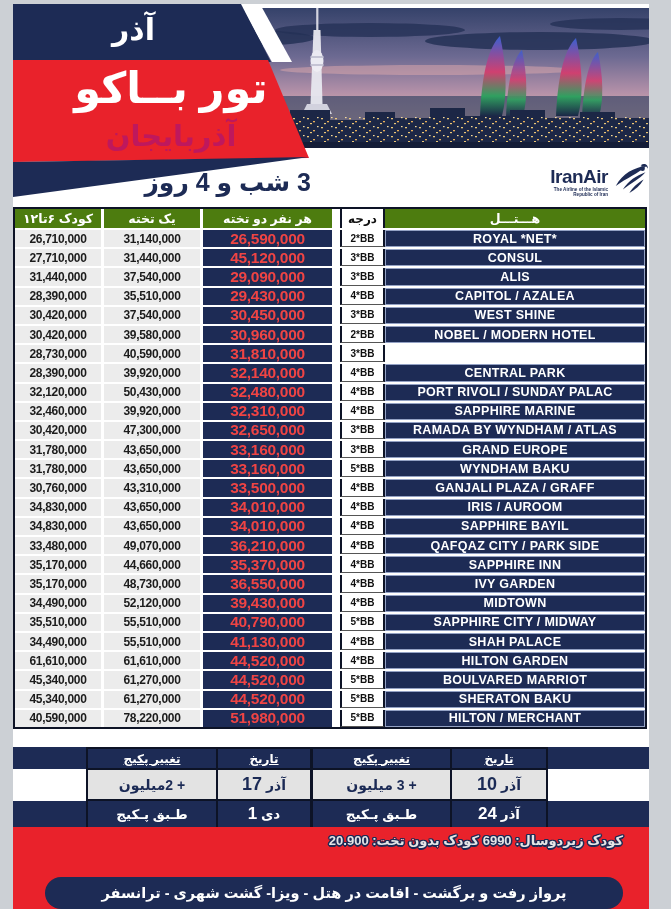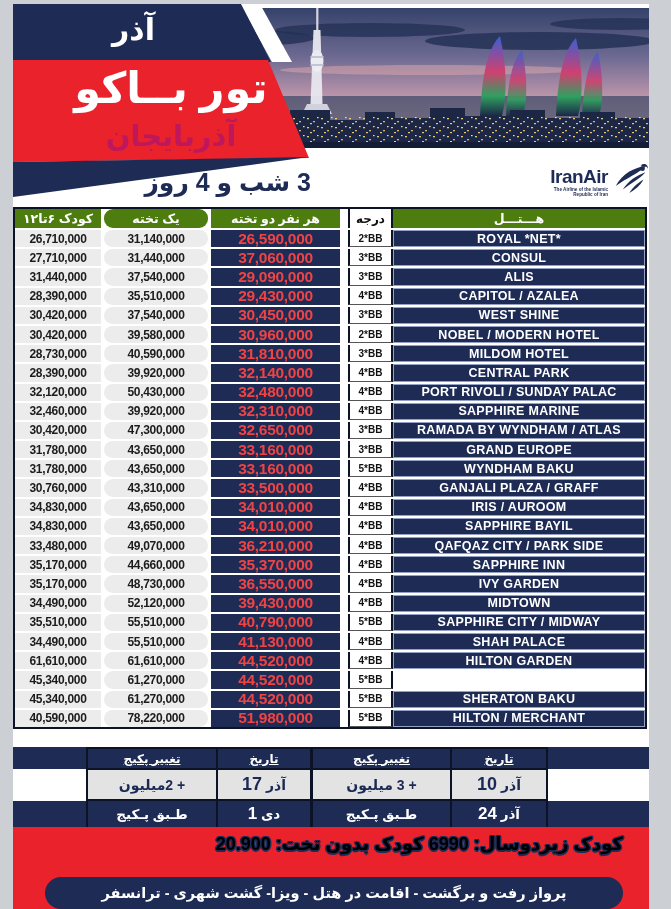--- a/index.html
+++ b/index.html
@@ -39,21 +39,21 @@
   .airline-tag{color:#1d2b55;font-size:4.6px;font-weight:bold;margin-top:2px;}
   
   .price-table{position:absolute;left:0;top:203px;width:634px;box-sizing:border-box;
     border:2px solid #0d1326;background:#fff;}
   .trow{display:flex;height:17.2px;margin-bottom:2px;}
   .trow:last-child{margin-bottom:0;}
   .trow.head{height:19px;margin-bottom:2px;}
   .cell{box-sizing:border-box;display:flex;align-items:center;justify-content:center;}
   .sp{width:3px;flex:none;}
   .c-child{width:86px;flex:none;}
-  .c-single{width:104px;flex:none;border-radius:9px;}
+  .c-single{width:96px;flex:none;}
   .c-double{width:129px;flex:none;}
   .c-grade{width:45px;flex:none;border-left:2px solid #0d1326;border-right:2px solid #0d1326;margin-left:8px;}
   .c-hotel{flex:1;}
   .head .cell{background:#4d7c0f;color:#fff;font-weight:bold;font-size:12.5px;}
   .head .c-grade{background:#ffffff;color:#111;font-size:12px;}
   .body .c-child,.body .c-single{background:#ececec;color:#1c1c1c;font-weight:bold;font-size:12px;letter-spacing:-0.3px;}
   .body .c-double{background:#1d2b55;color:#ef4444;font-weight:bold;font-size:15.5px;letter-spacing:-0.3px;}
   .body .c-grade{background:#ffffff;color:#101010;font-weight:bold;font-size:10px;border-bottom:1px solid #555;text-align:center;}
   .body .c-hotel{background:#1d2b55;color:#fff;font-weight:bold;font-size:12.5px;
     border:1px solid #93a1c4;letter-spacing:0.3px;}
@@ -69,21 +69,21 @@
   .dcell.mid{border-right:3px solid #0d1326;}
   .dcell:nth-child(4n){border-right:none;}
   .d-head{background:#1d2b55;color:#fff;font-weight:bold;font-size:12px;text-decoration:underline;}
   .d-r1{background:#e3e3e3;color:#1b2a55;font-weight:bold;font-size:14px;border-top:2px solid #0d1326;border-bottom:2px solid #0d1326;}
   .d-r1 b{font-size:18px;}
   .d-r2{background:#1d2b55;color:#fff;font-weight:bold;font-size:13.5px;}
   .d-r2 b{font-size:17px;}
   
   .footer-red{position:absolute;left:0;top:823px;width:636px;height:82px;background:#e9222b;}
   .child-note{position:absolute;right:26px;top:6px;left:10px;text-align:right;direction:rtl;
-    color:#000000;font-size:18px;font-weight:bold;
+    color:#e5e5e5;font-size:13px;font-weight:bold;
     text-shadow:-1.5px 0 #1d2b55,1.5px 0 #1d2b55,0 -1.5px #1d2b55,0 1.5px #1d2b55,
       -1px -1px #1d2b55,1px 1px #1d2b55,-1px 1px #1d2b55,1px -1px #1d2b55;}
   .services-pill{position:absolute;left:32px;top:33px;width:578px;height:32px;background:#1d2b55;
     border-radius:16px;display:flex;align-items:center;justify-content:center;
     color:#fff;font-size:14.5px;font-weight:bold;direction:rtl;margin-top:17px;}
   .rtl{direction:rtl;}
   .ltrcell{direction:ltr;}
 </style>
 </head>
 <body>
@@ -190,21 +190,21 @@
           <div class="sp"></div>
           <div class="cell c-double">26,590,000</div>
           <div class="cell c-grade">2*BB</div>
           <div class="cell c-hotel">ROYAL *NET*</div>
         </div>
         <div class="trow">
           <div class="cell c-child">27,710,000</div>
           <div class="sp"></div>
           <div class="cell c-single">31,440,000</div>
           <div class="sp"></div>
-          <div class="cell c-double">37,060,000</div>
+          <div class="cell c-double">45,120,000</div>
           <div class="cell c-grade">3*BB</div>
           <div class="cell c-hotel">CONSUL</div>
         </div>
         <div class="trow">
           <div class="cell c-child">31,440,000</div>
           <div class="sp"></div>
           <div class="cell c-single">37,540,000</div>
           <div class="sp"></div>
           <div class="cell c-double">29,090,000</div>
           <div class="cell c-grade">3*BB</div>
@@ -237,21 +237,20 @@
           <div class="cell c-grade">2*BB</div>
           <div class="cell c-hotel">NOBEL / MODERN HOTEL</div>
         </div>
         <div class="trow">
           <div class="cell c-child">28,730,000</div>
           <div class="sp"></div>
           <div class="cell c-single">40,590,000</div>
           <div class="sp"></div>
           <div class="cell c-double">31,810,000</div>
           <div class="cell c-grade">3*BB</div>
-          <div class="cell c-hotel">MILDOM HOTEL</div>
         </div>
         <div class="trow">
           <div class="cell c-child">28,390,000</div>
           <div class="sp"></div>
           <div class="cell c-single">39,920,000</div>
           <div class="sp"></div>
           <div class="cell c-double">32,140,000</div>
           <div class="cell c-grade">4*BB</div>
           <div class="cell c-hotel">CENTRAL PARK</div>
         </div>
@@ -390,20 +389,21 @@
           <div class="cell c-grade">4*BB</div>
           <div class="cell c-hotel">HILTON GARDEN</div>
         </div>
         <div class="trow">
           <div class="cell c-child">45,340,000</div>
           <div class="sp"></div>
           <div class="cell c-single">61,270,000</div>
           <div class="sp"></div>
           <div class="cell c-double">44,520,000</div>
           <div class="cell c-grade">5*BB</div>
+          <div class="cell c-hotel">BOULVARED MARRIOT</div>
         </div>
         <div class="trow">
           <div class="cell c-child">45,340,000</div>
           <div class="sp"></div>
           <div class="cell c-single">61,270,000</div>
           <div class="sp"></div>
           <div class="cell c-double">44,520,000</div>
           <div class="cell c-grade">5*BB</div>
           <div class="cell c-hotel">SHERATON BAKU</div>
         </div>

